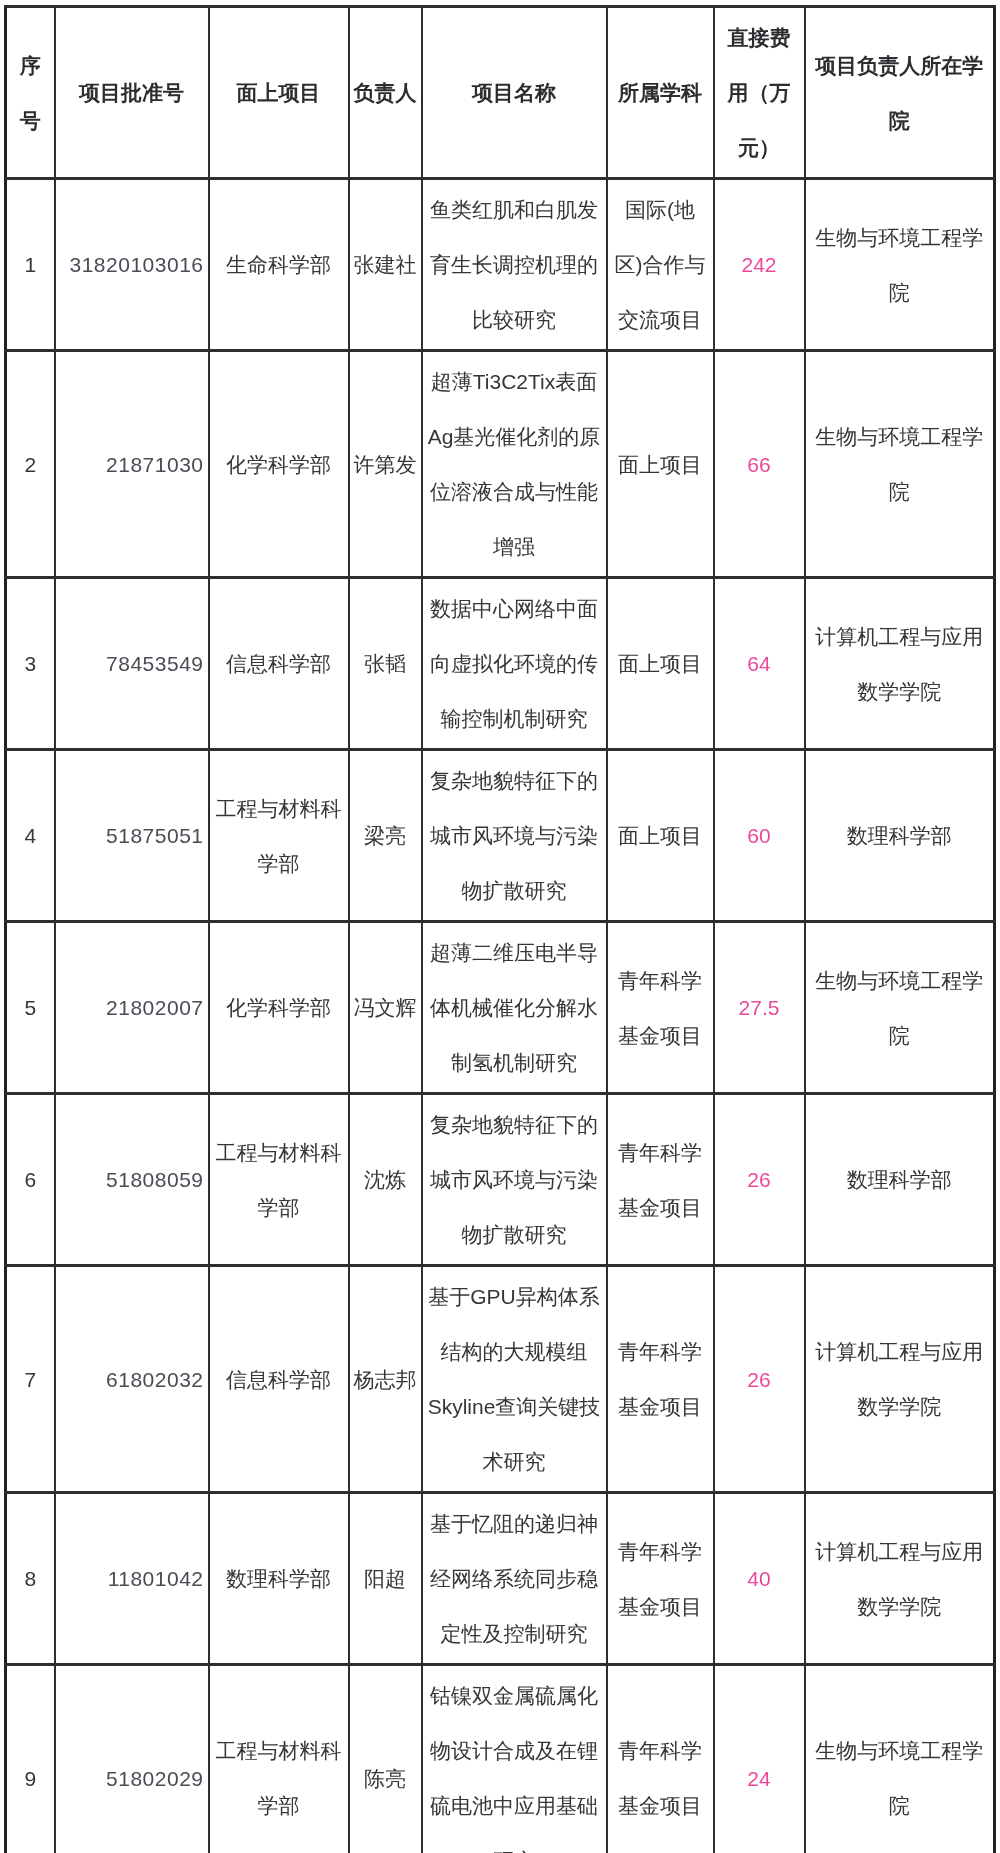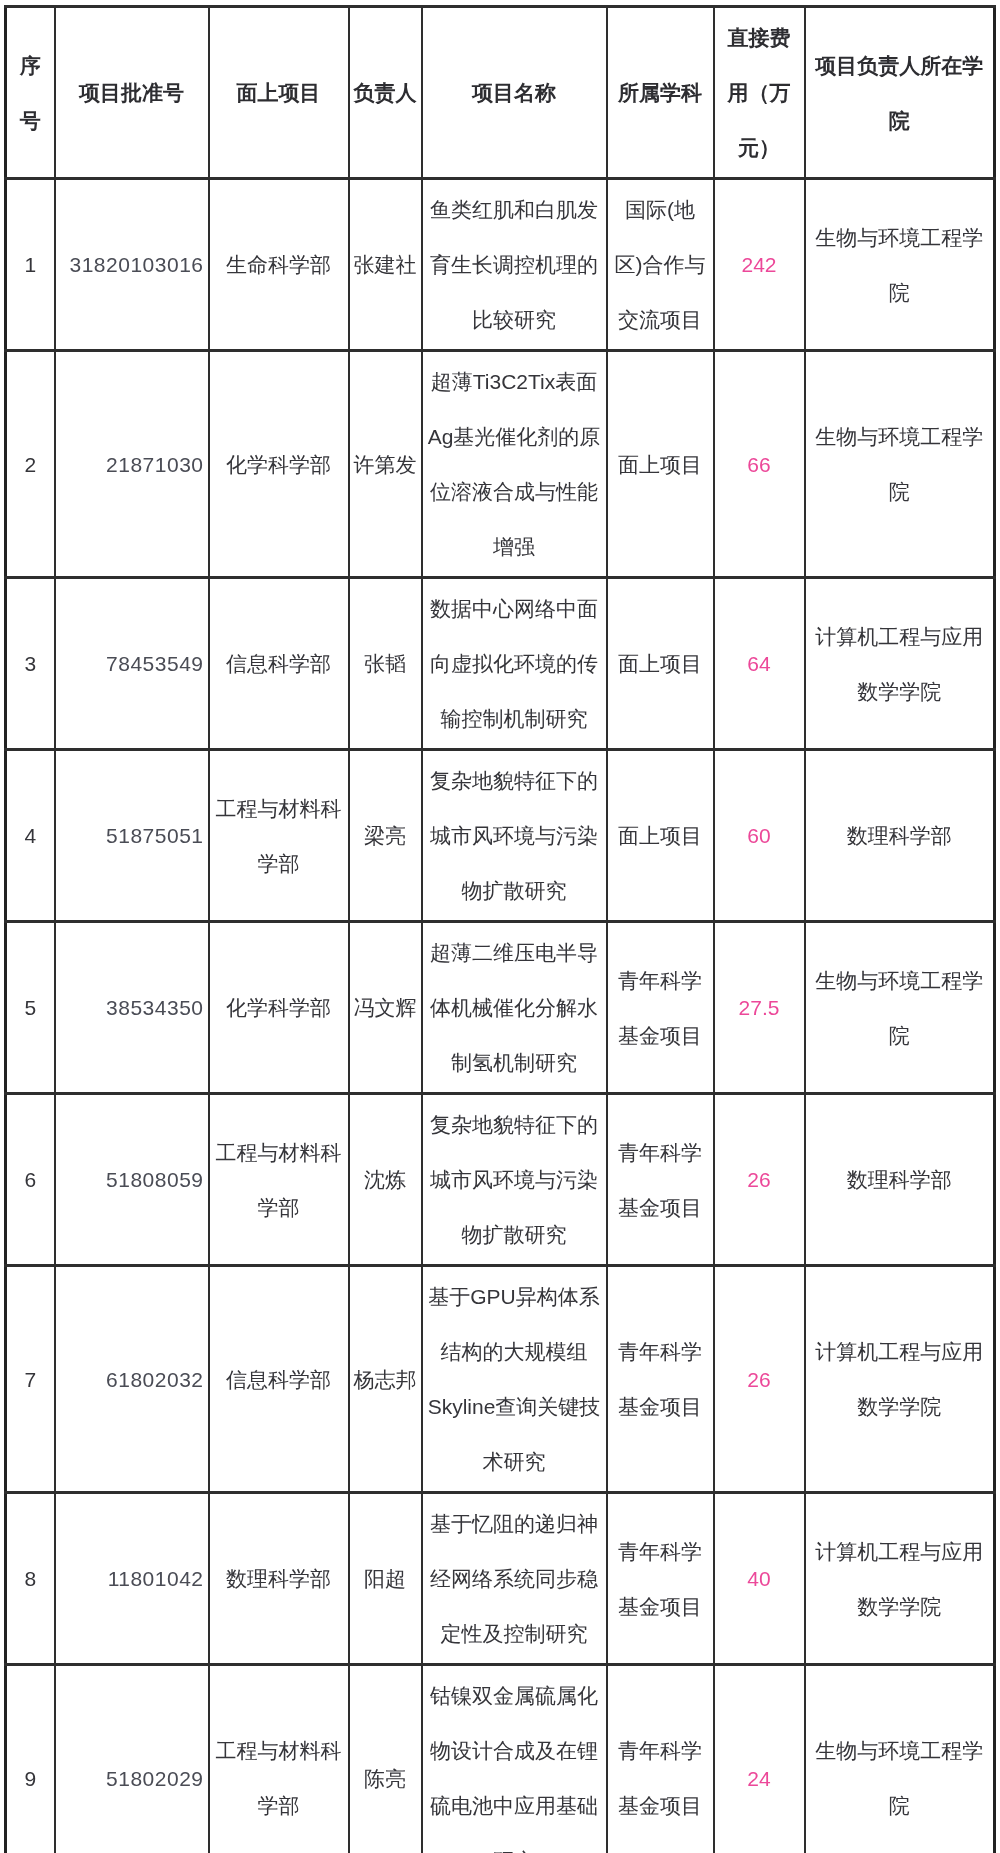--- a/index.html
+++ b/index.html
@@ -123,21 +123,21 @@
           <td>51875051</td>
           <td>工程与材料科学部</td>
           <td>梁亮</td>
           <td>复杂地貌特征下的城市风环境与污染物扩散研究</td>
           <td>面上项目</td>
           <td>60</td>
           <td>数理科学部</td>
         </tr>
         <tr>
           <td>5</td>
-          <td>38534350</td>
+          <td>21802007</td>
           <td>化学科学部</td>
           <td>冯文辉</td>
           <td>超薄二维压电半导体机械催化分解水制氢机制研究</td>
           <td>青年科学基金项目</td>
           <td>27.5</td>
           <td>生物与环境工程学院</td>
         </tr>
         <tr>
           <td>6</td>
           <td>51808059</td>

